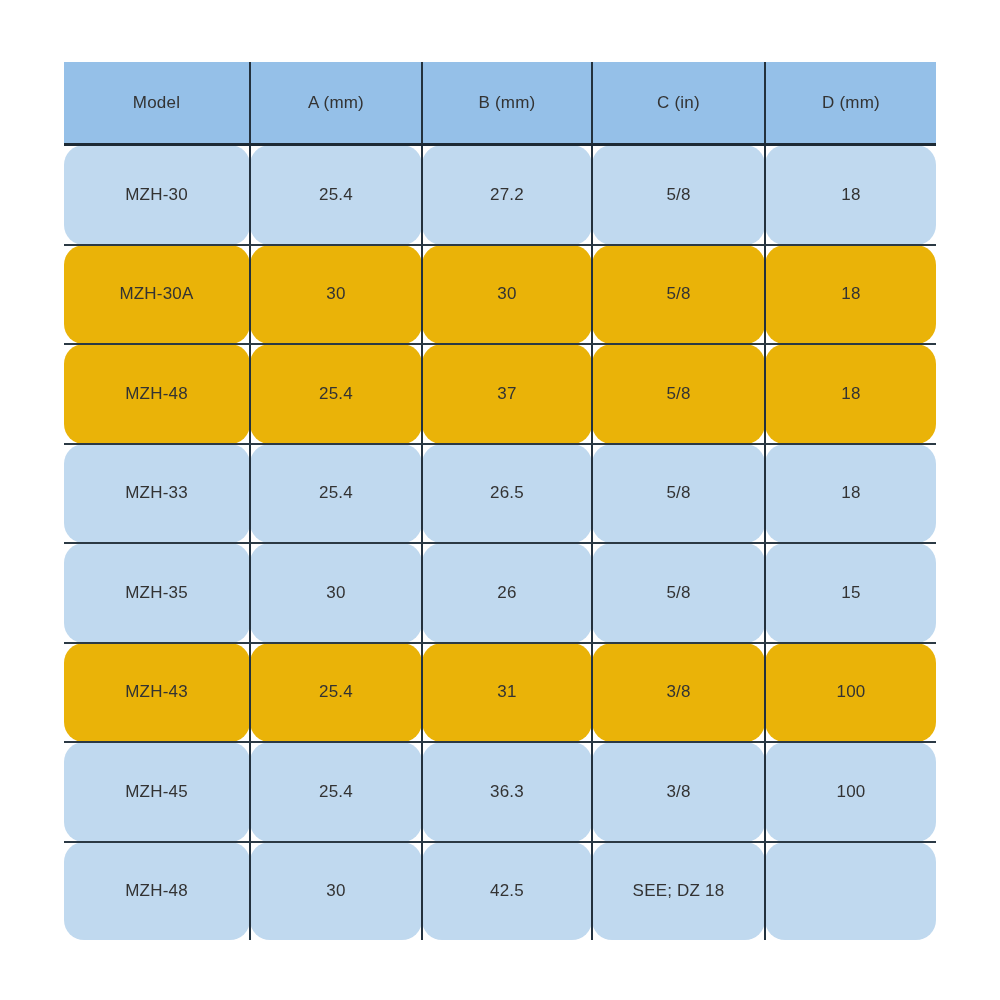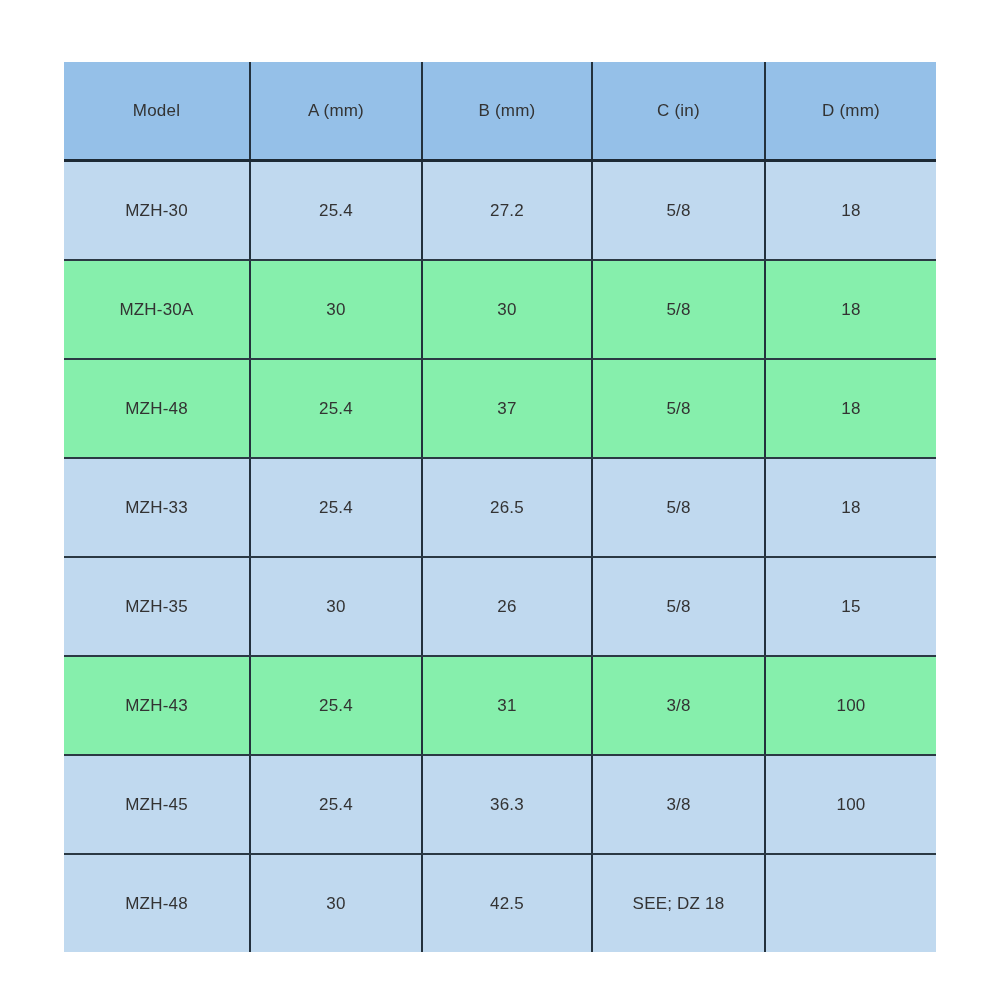--- a/index.html
+++ b/index.html
@@ -33,42 +33,43 @@
   table.spec-table col.c-d     { width: 171px; }
 
   table.spec-table th,
   table.spec-table td {
     text-align: center;
     vertical-align: middle;
     color: #333333;
     font-size: 17px;
     font-weight: normal;
     letter-spacing: 0.2px;
-    padding: 12px;
+    padding: 4px;
     height: 73px;
     border-left: 2px solid #23313d;
     border-right: 0;
   }
   table.spec-table th:first-child,
   table.spec-table td:first-child {
     border-left: 0;
   }
   thead.table-head th {
     background: #95c0e8;
     border-bottom: 3px solid #1d2a35;
     font-size: 17px;
   }
   tbody.table-body tr.row-odd td {
     background: #c0d9ef;
   }
   tbody.table-body tr.row-even td {
-    background: #86efac;
+    background: #eab308;
   }
   tbody.table-body tr td {
     border-bottom: 2px solid #2b3944;
+    border-radius: 20px;
   }
   tbody.table-body tr:last-child td {
     border-bottom: 0;
   }
   .cell-empty { color: transparent; }
 </style>
 </head>
 <body>
 
 <div id="spec-table-wrap">

